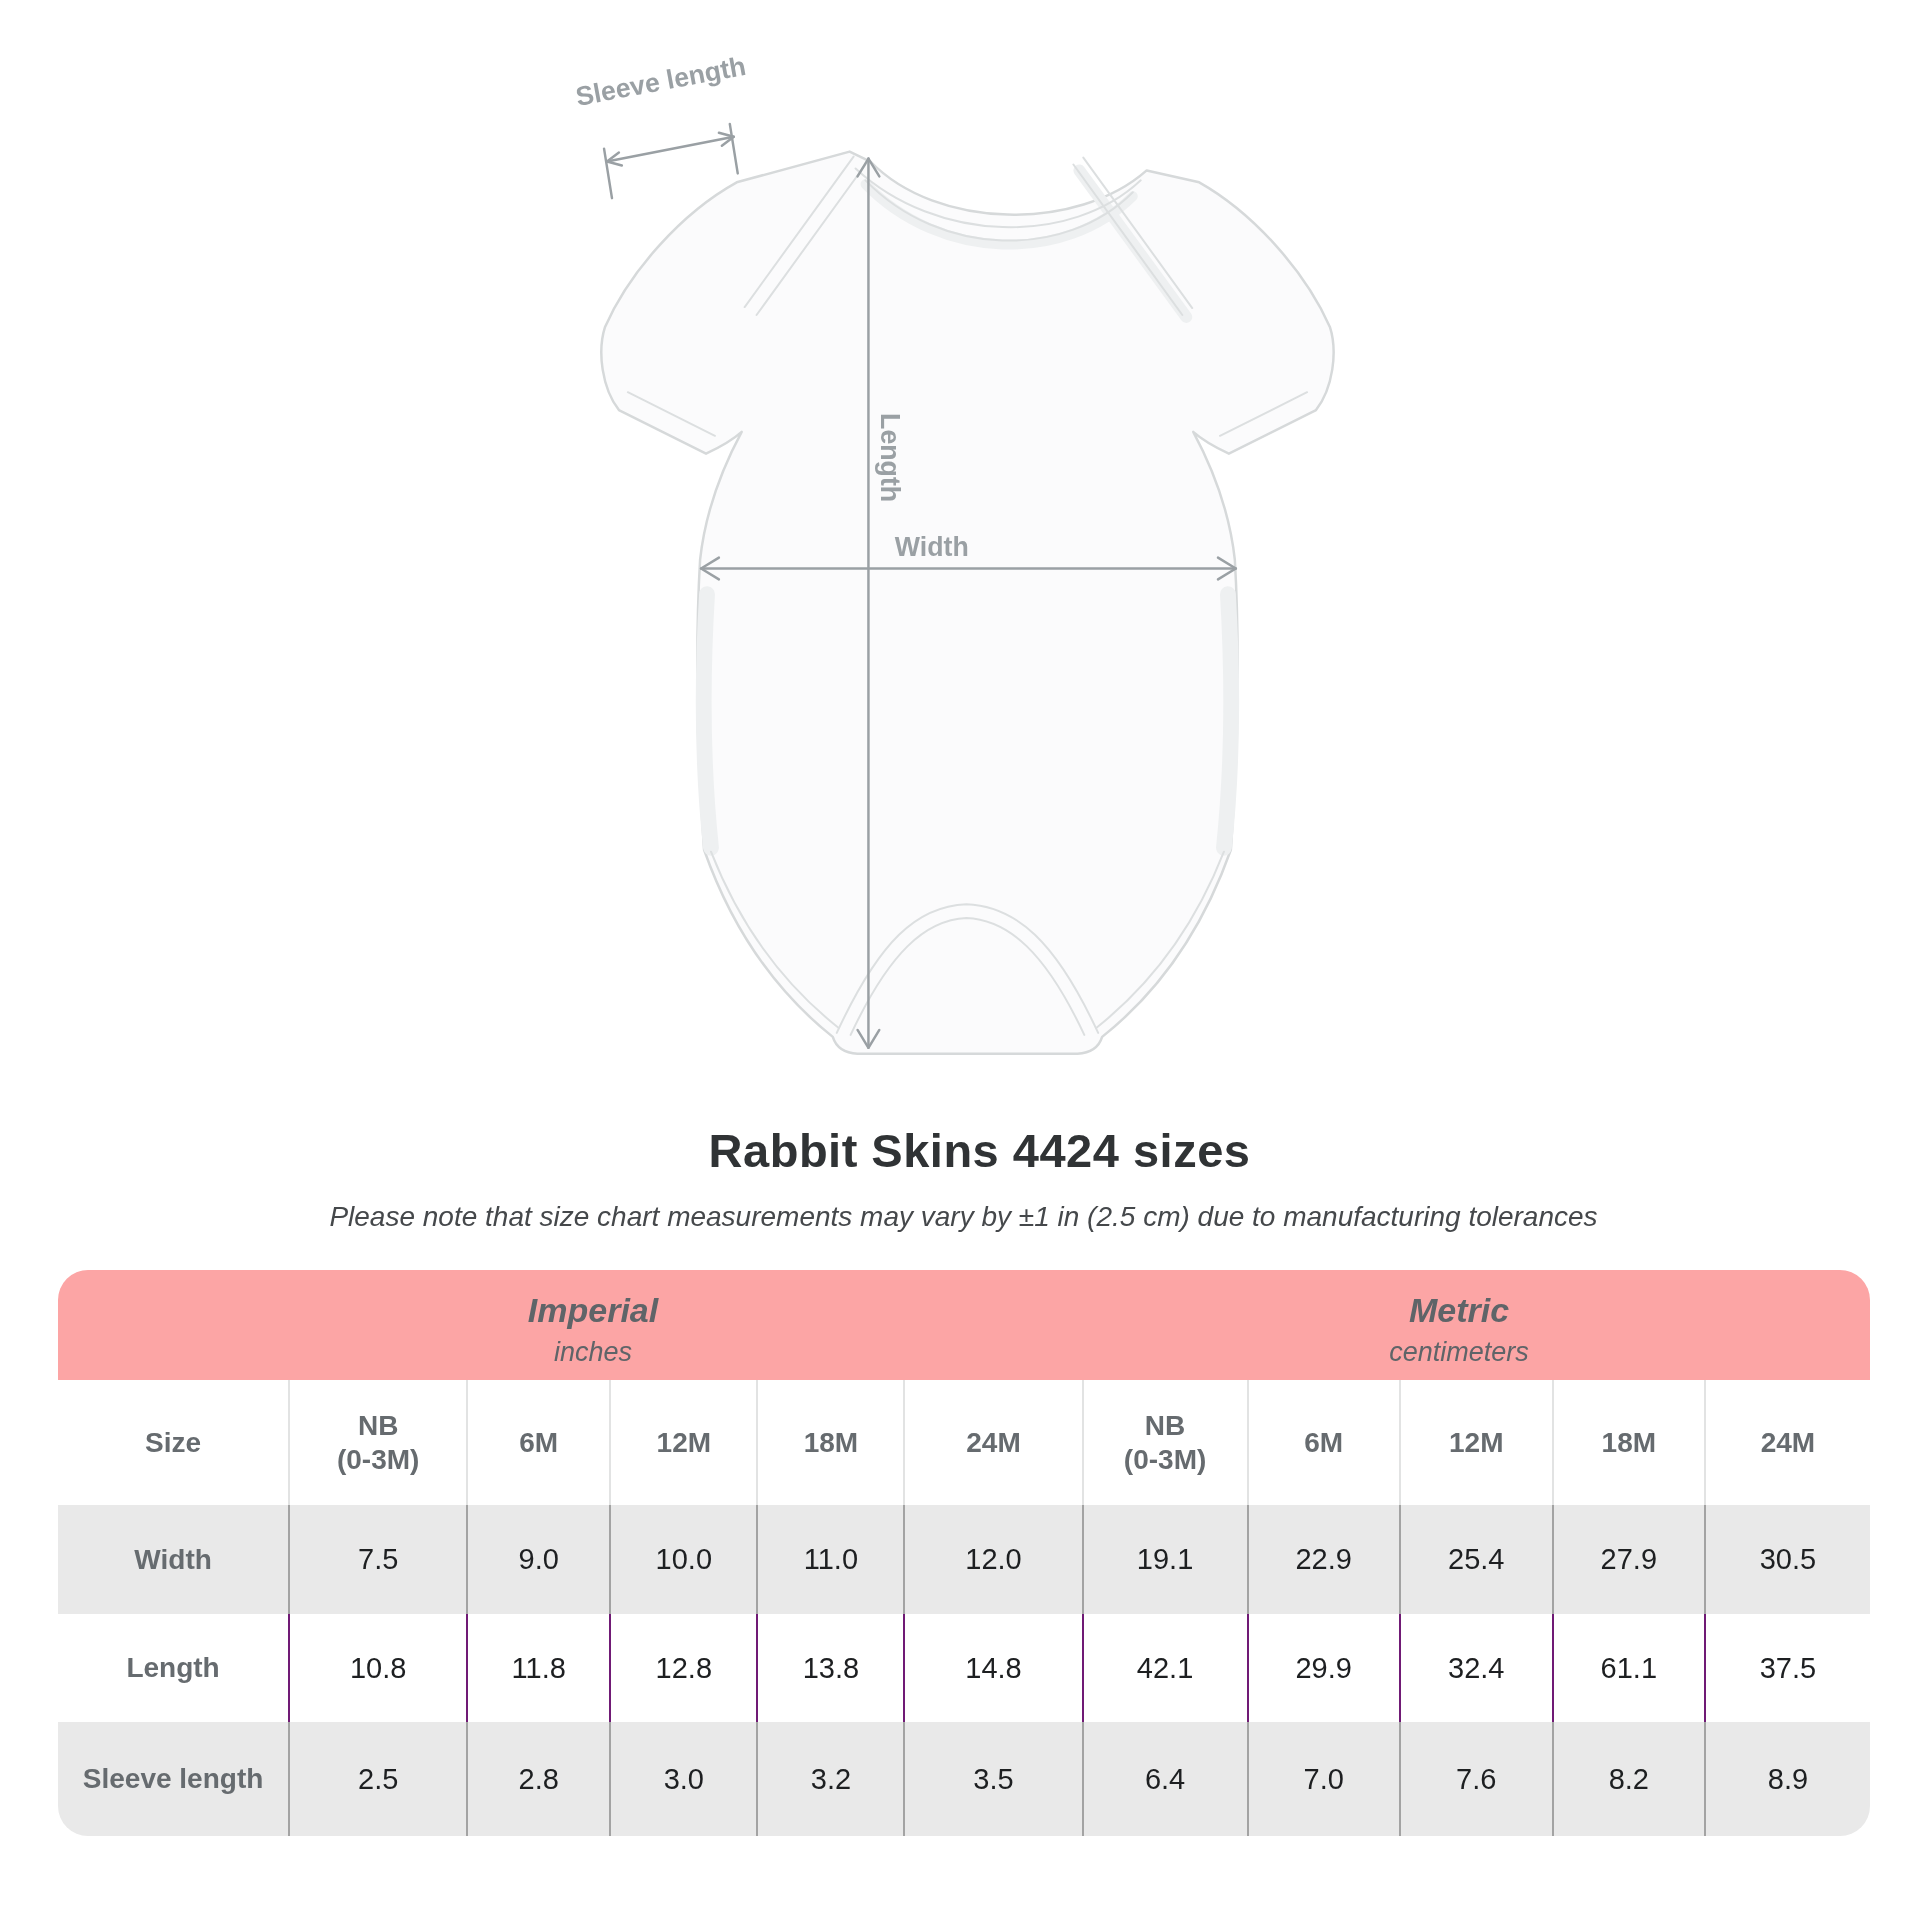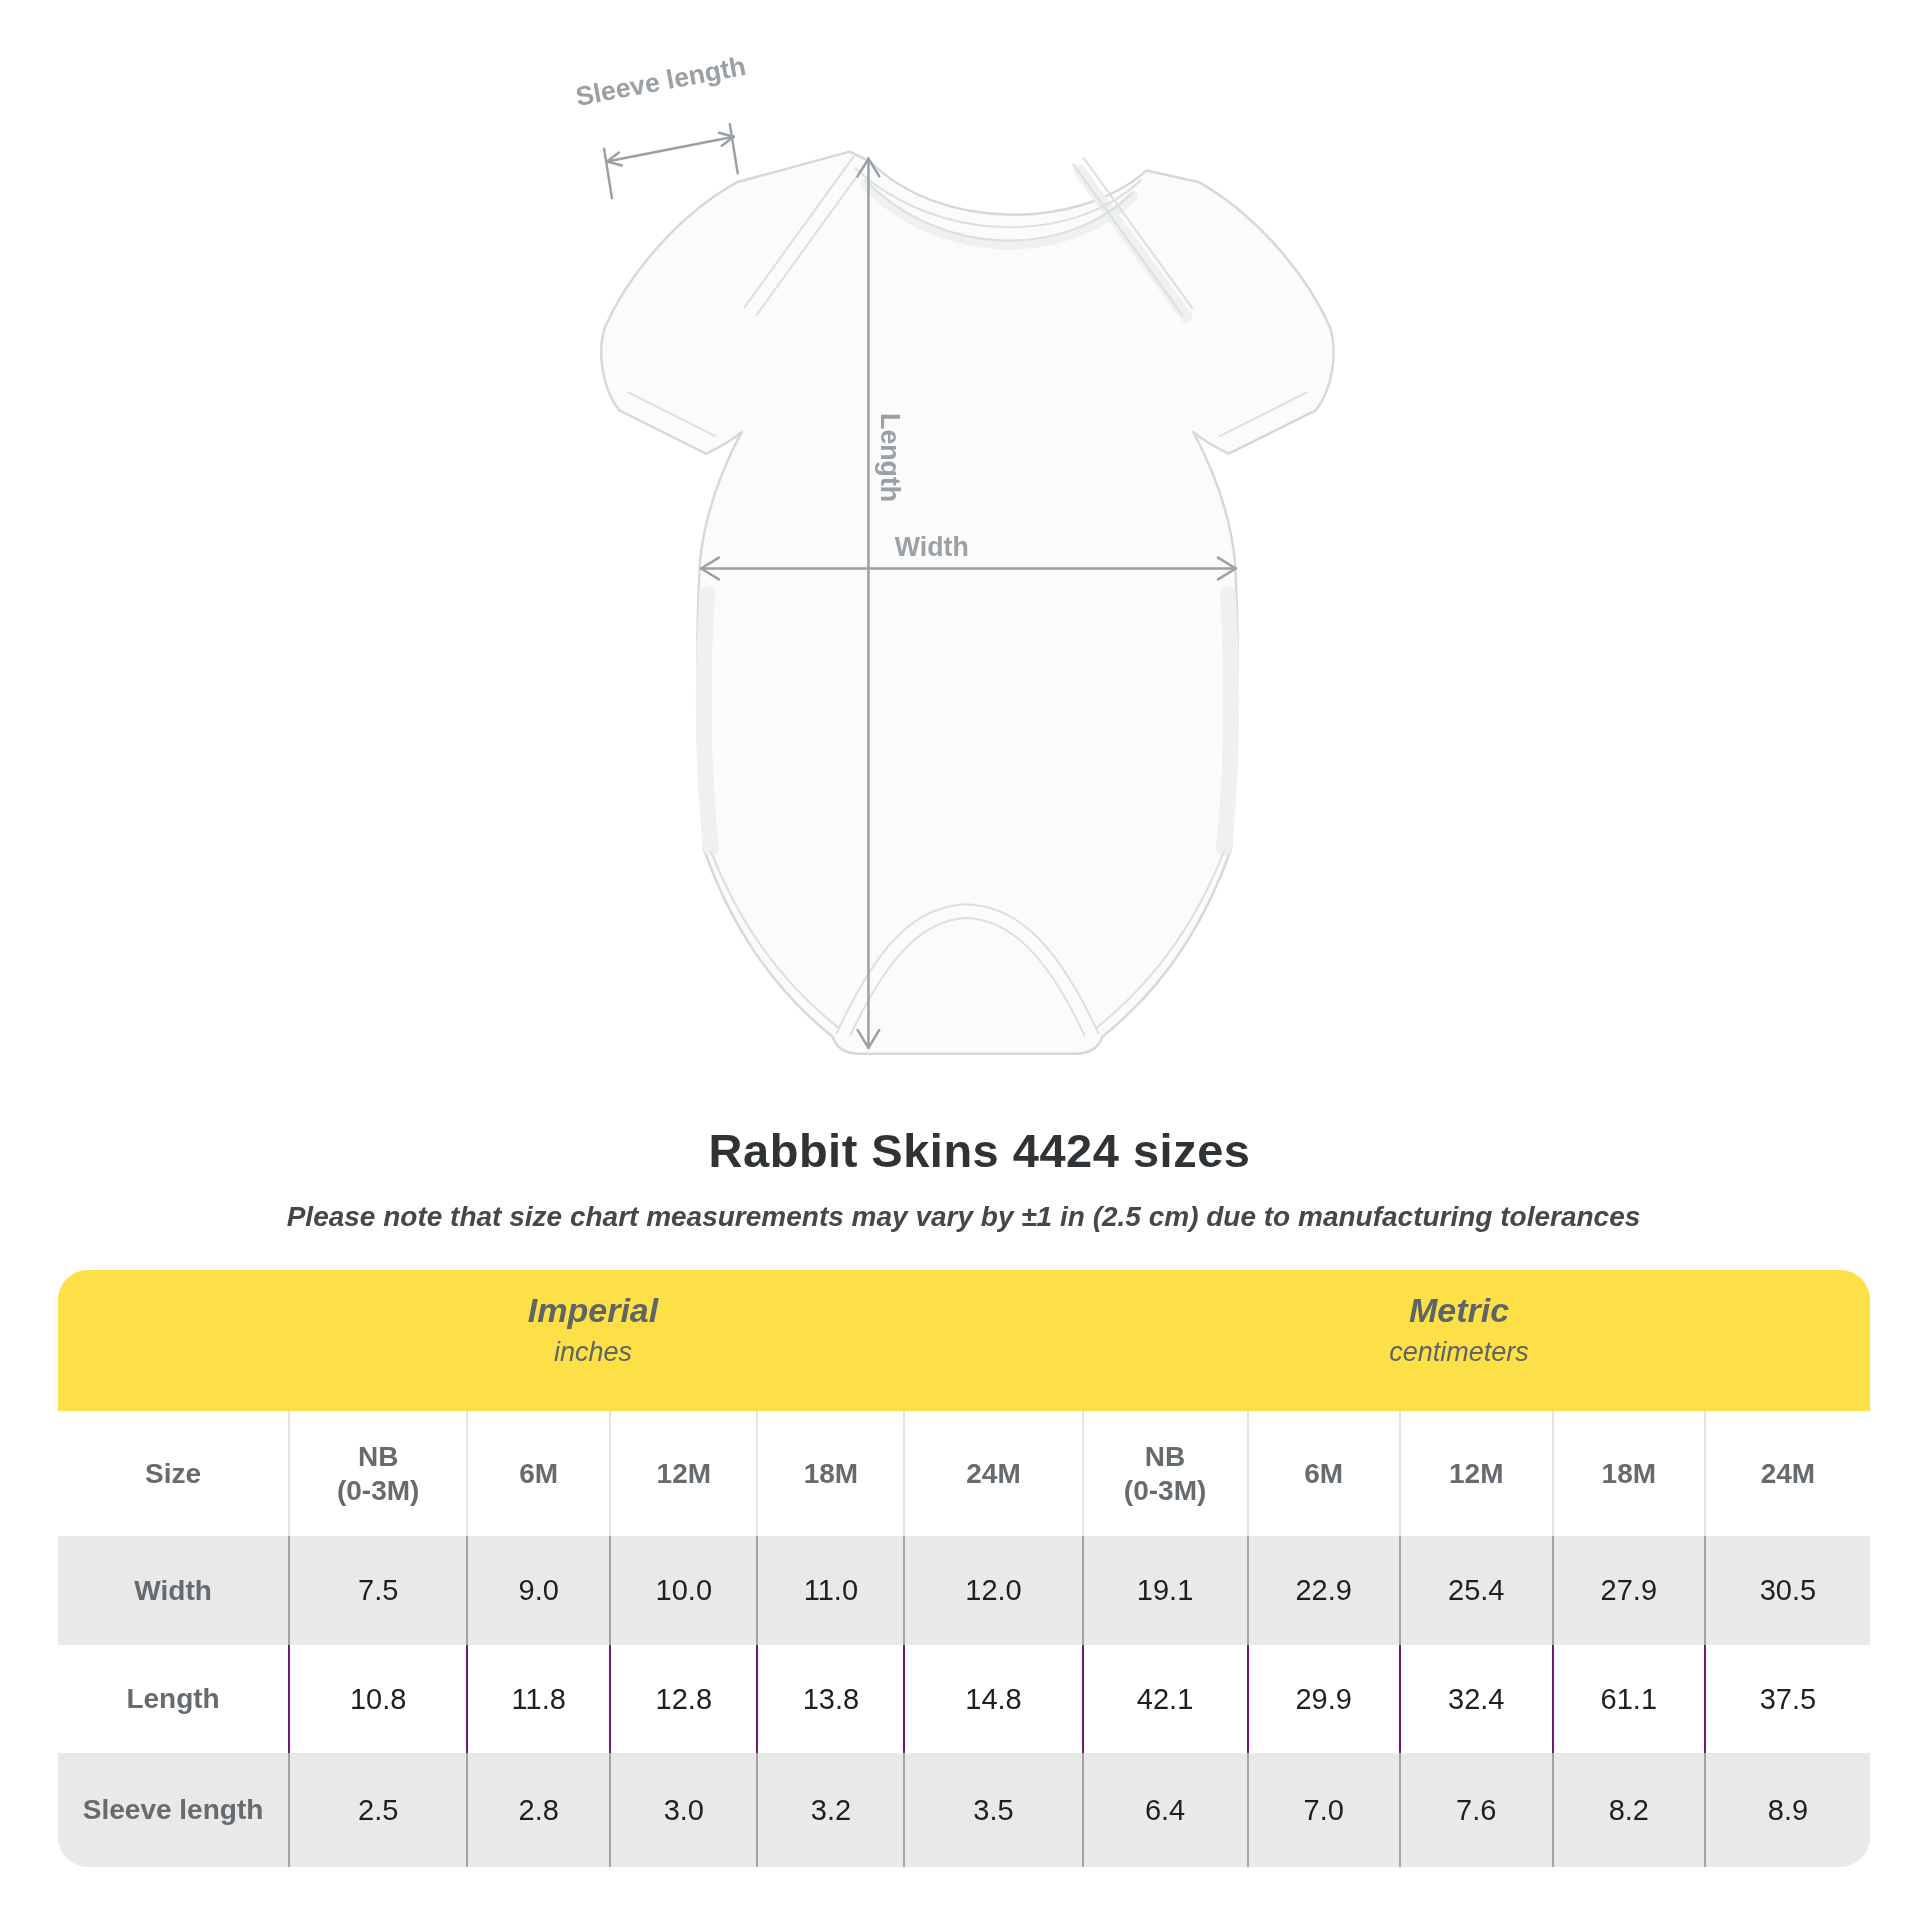--- a/index.html
+++ b/index.html
@@ -7,23 +7,23 @@
         font-family:"Liberation Sans",sans-serif;}
   .diagram-svg{position:absolute;left:0;top:0;}
   .ann-line{stroke:#9aa0a4;stroke-width:2.5;fill:none;stroke-linecap:round;stroke-linejoin:round;}
   .ann-text{fill:#9aa0a4;font-family:"Liberation Sans",sans-serif;font-weight:bold;font-size:27px;}
   .garment{fill:#fbfbfc;stroke:#d6d9da;stroke-width:2.5;stroke-linejoin:round;}
   .detail{fill:none;stroke:#dcdfe0;stroke-width:2;stroke-linecap:round;}
   .shade{fill:none;stroke:#eef0f1;stroke-linecap:round;}
   .page-title{position:absolute;top:1123px;left:16px;width:100%;text-align:center;
       font-size:47px;font-weight:bold;color:#303335;letter-spacing:0.5px;}
   .page-subtitle{position:absolute;top:1201px;left:0;width:100%;text-align:center;
-      font-size:28px;font-style:italic;color:#45484b;font-weight:bold;}
+      font-size:28px;font-style:italic;color:#45484b;}
   .table-wrap{position:absolute;left:58px;top:1270px;width:1812px;border-radius:30px;overflow:hidden;}
-  .band{position:relative;height:141px;background:#fde047;}
+  .band{position:relative;height:110px;background:#fca5a5;}
   .grp{position:absolute;top:16px;transform:translateX(-50%);text-align:center;}
   .grp-imperial{left:535px;}
   .grp-metric{left:1401px;}
   .gname{font-size:34px;font-weight:bold;font-style:italic;color:#5f6468;line-height:1.45;}
   .gunit{font-size:27px;font-style:italic;color:#5f6468;line-height:1.3;}
   table.sizes{width:1812px;border-collapse:collapse;table-layout:fixed;}
   table.sizes th,table.sizes td{text-align:center;vertical-align:middle;padding:0;}
   tr.hdr{height:125px;margin-top:20px;}
   tr.row-w{height:109px;}
   tr.row-l{height:108px;}

